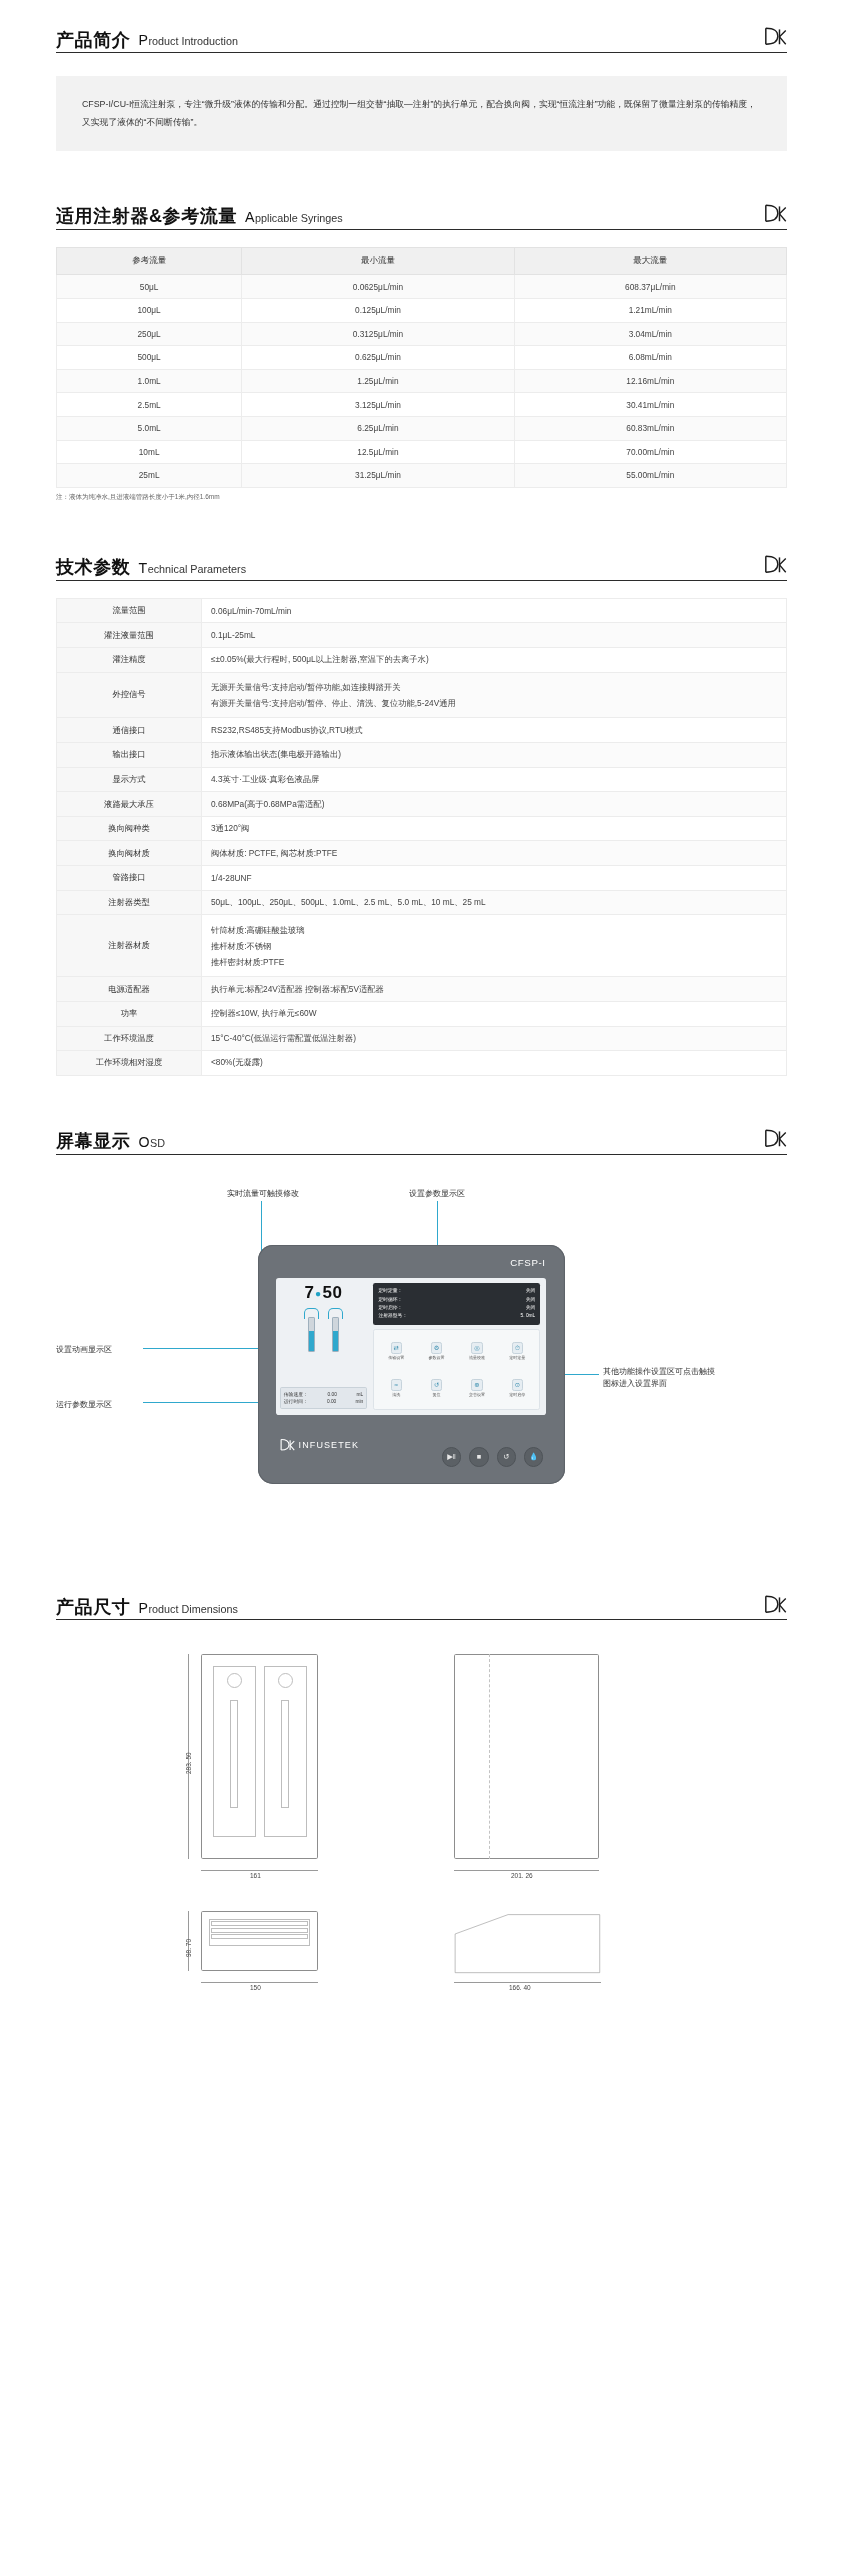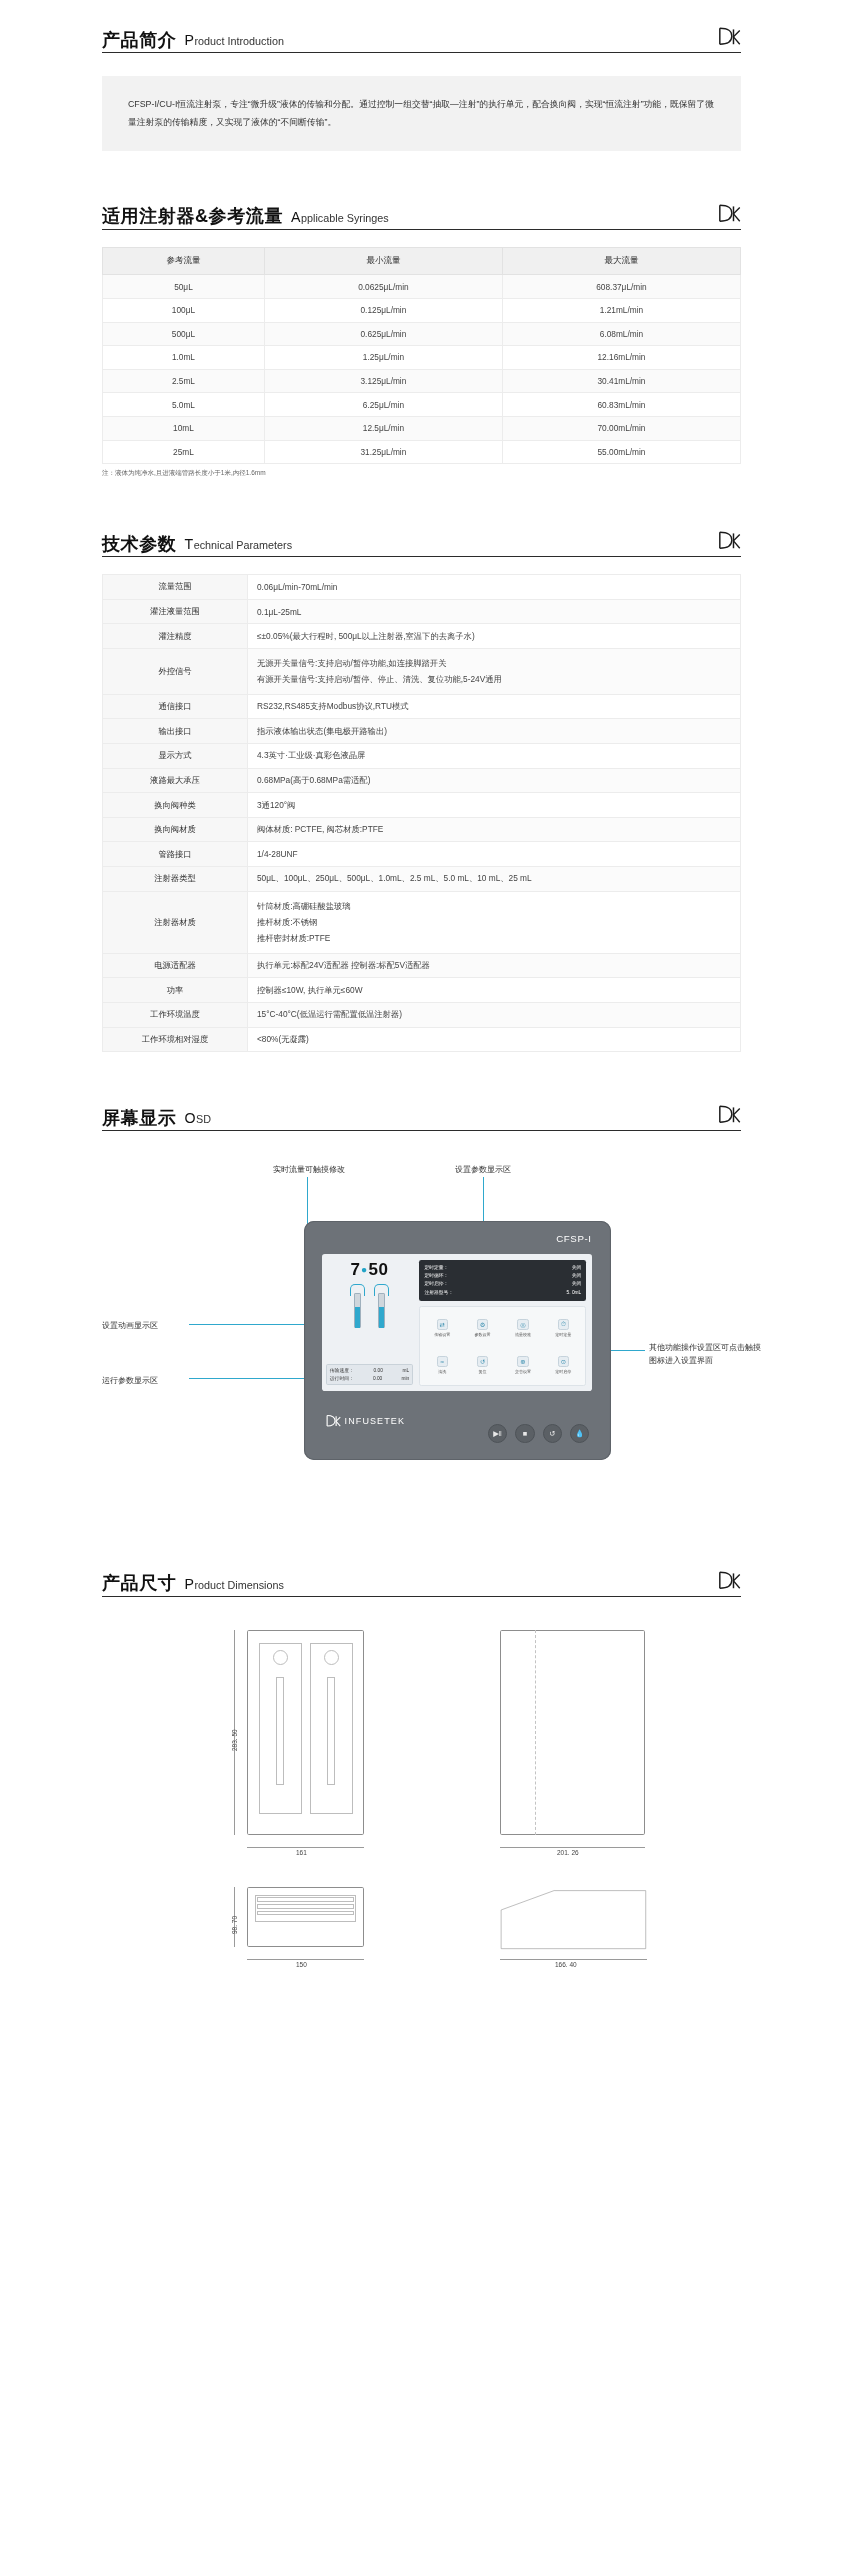--- a/index.html
+++ b/index.html
@@ -4,21 +4,21 @@
 <style>
   * { box-sizing: border-box; }
   html, body { margin:0; padding:0; }
   body {
     width:843px;
     background:#ffffff;
     font-family:"Liberation Sans", sans-serif;
     color:#333;
     -webkit-font-smoothing:antialiased;
   }
-  .page { width:843px; padding:0 102px; }
+  .page { width:843px; padding:0 56px; }
 
   
   .sec-head {
     display:flex;
     align-items:flex-end;
     gap:8px;
     border-bottom:0.6px solid #2b2b2b;
     padding-bottom:3.4px;
     margin-bottom:0;
     position:relative;
@@ -111,21 +111,21 @@
     color:#333;
     white-space:nowrap;
   }
   .osd-label.multi { white-space:normal; width:114px; line-height:1.6; }
 
   .device {
     position:absolute;
     left:202px; top:67px;
     width:307px; height:239px;
     background:#6d7278;
-    border-radius:10px;
+    border-radius:15px;
     box-shadow:inset 0 0 0 1.1px #5e6369;
   }
   .device .model {
     position:absolute; right:19.4px; top:12.5px;
     color:#fff; font-size:9.7px; letter-spacing:0.6px;
   }
   .screen {
     position:absolute;
     left:18px; top:33px;
     width:270px; height:137px;
@@ -294,20 +294,25 @@
             <td>50μL</td>
             <td>0.0625μL/min</td>
             <td>608.37μL/min</td>
           </tr>
           <tr>
             <td>100μL</td>
             <td>0.125μL/min</td>
             <td>1.21mL/min</td>
           </tr>
           <tr>
+            <td>250μL</td>
+            <td>0.3125μL/min</td>
+            <td>3.04mL/min</td>
+          </tr>
+          <tr>
             <td>500μL</td>
             <td>0.625μL/min</td>
             <td>6.08mL/min</td>
           </tr>
           <tr>
             <td>1.0mL</td>
             <td>1.25μL/min</td>
             <td>12.16mL/min</td>
           </tr>
           <tr>

